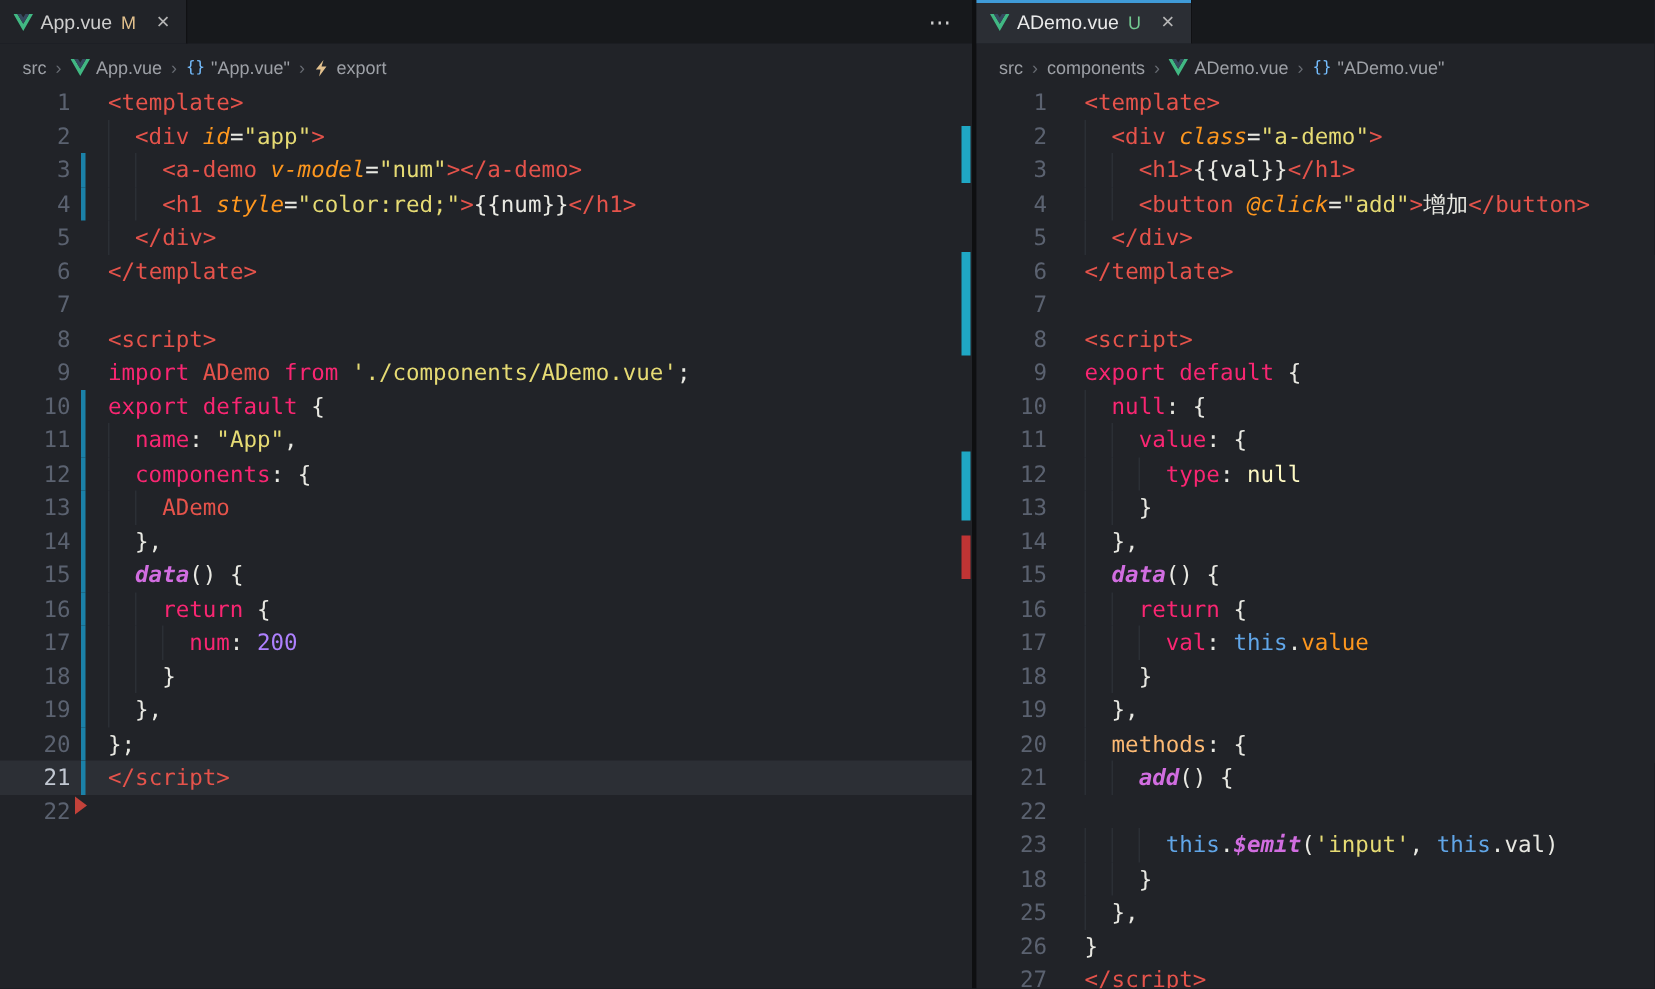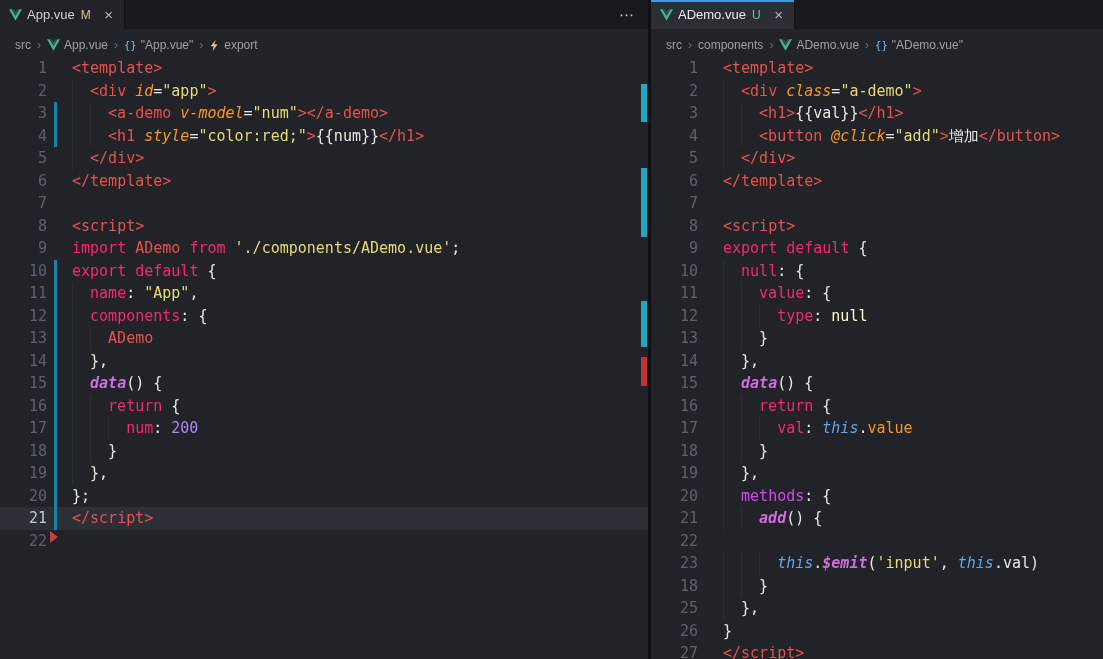--- a/index.html
+++ b/index.html
@@ -42,21 +42,21 @@
   .editor { flex:1; position:relative; padding-top:5px; overflow:hidden;
             font-family:"DejaVu Sans Mono", monospace; font-size:15px; line-height:22.5px; }
   .line { display:flex; height:22.5px; position:relative; white-space:pre; }
   .line.current { background:#2c2f35; }
   .lnum { flex:none; width:47px; text-align:right; color:#5b6270; user-select:none; }
   .line.current .lnum { color:#c2c8d2; }
   .lcode { flex:1; padding-left:25px; min-width:0; }
   .ind { display:inline-block; width:2ch; height:22.5px; vertical-align:top; border-left:1px solid #2b2f35; }
   .tok-attr { font-style:italic; }
   .tok-fn { font-style:italic; font-weight:700; }
-  .tok-this { font-style:italic; }
+  .tok-this { }
   .line.changed::before { content:""; position:absolute; left:54px; top:0; height:100%; width:3px; background:#1b81a8; }
   .line.delmark::after { content:""; position:absolute; left:50px; top:1px; width:0; height:0;
                          border-top:6px solid transparent; border-bottom:6px solid transparent;
                          border-left:8px solid #c3423a; }
 
   
   .ruler { position:absolute; top:0; right:0; bottom:0; width:9px; pointer-events:none; }
   .rmark { position:absolute; right:1px; width:6px; }
 </style>
 </head>
@@ -187,21 +187,21 @@
         <div class="line"><span class="lnum">10</span><span class="lcode"><span class="ind"></span><span class="tok tok-prop" style="color: rgb(249, 38, 114);">null</span><span class="tok tok-pl" style="color: rgb(232, 232, 226);">: {</span></span></div>
         <div class="line"><span class="lnum">11</span><span class="lcode"><span class="ind"></span><span class="ind"></span><span class="tok tok-prop" style="color: rgb(249, 38, 114);">value</span><span class="tok tok-pl" style="color: rgb(232, 232, 226);">: {</span></span></div>
         <div class="line"><span class="lnum">12</span><span class="lcode"><span class="ind"></span><span class="ind"></span><span class="ind"></span><span class="tok tok-prop" style="color: rgb(249, 38, 114);">type</span><span class="tok tok-pl" style="color: rgb(232, 232, 226);">: </span><span class="tok tok-null" style="color: #fef9c3;">null</span></span></div>
         <div class="line"><span class="lnum">13</span><span class="lcode"><span class="ind"></span><span class="ind"></span><span class="tok tok-pl" style="color: rgb(232, 232, 226);">}</span></span></div>
         <div class="line"><span class="lnum">14</span><span class="lcode"><span class="ind"></span><span class="tok tok-pl" style="color: rgb(232, 232, 226);">},</span></span></div>
         <div class="line"><span class="lnum">15</span><span class="lcode"><span class="ind"></span><span class="tok tok-fn" style="color: rgb(209, 109, 224);">data</span><span class="tok tok-pl" style="color: rgb(232, 232, 226);">() {</span></span></div>
         <div class="line"><span class="lnum">16</span><span class="lcode"><span class="ind"></span><span class="ind"></span><span class="tok tok-kw" style="color: rgb(249, 38, 114);">return</span><span class="tok tok-pl" style="color: rgb(232, 232, 226);"> {</span></span></div>
         <div class="line"><span class="lnum">17</span><span class="lcode"><span class="ind"></span><span class="ind"></span><span class="ind"></span><span class="tok tok-prop" style="color: rgb(249, 38, 114);">val</span><span class="tok tok-pl" style="color: rgb(232, 232, 226);">: </span><span class="tok tok-this" style="color: rgb(97, 166, 232);">this</span><span class="tok tok-pl" style="color: rgb(232, 232, 226);">.</span><span class="tok tok-obj" style="color: rgb(253, 151, 31);">value</span></span></div>
         <div class="line"><span class="lnum">18</span><span class="lcode"><span class="ind"></span><span class="ind"></span><span class="tok tok-pl" style="color: rgb(232, 232, 226);">}</span></span></div>
         <div class="line"><span class="lnum">19</span><span class="lcode"><span class="ind"></span><span class="tok tok-pl" style="color: rgb(232, 232, 226);">},</span></span></div>
-        <div class="line"><span class="lnum">20</span><span class="lcode"><span class="ind"></span><span class="tok tok-prop" style="color: #d946ef;">methods</span><span class="tok tok-pl" style="color: rgb(232, 232, 226);">: {</span></span></div>
+        <div class="line"><span class="lnum">20</span><span class="lcode"><span class="ind"></span><span class="tok tok-prop" style="color: #fdba74;">methods</span><span class="tok tok-pl" style="color: rgb(232, 232, 226);">: {</span></span></div>
         <div class="line"><span class="lnum">21</span><span class="lcode"><span class="ind"></span><span class="ind"></span><span class="tok tok-fn" style="color: rgb(209, 109, 224);">add</span><span class="tok tok-pl" style="color: rgb(232, 232, 226);">() {</span></span></div>
         <div class="line"><span class="lnum">22</span></div>
         <div class="line"><span class="lnum">23</span><span class="lcode"><span class="ind"></span><span class="ind"></span><span class="ind"></span><span class="tok tok-this" style="color: rgb(97, 166, 232);">this</span><span class="tok tok-pl" style="color: rgb(232, 232, 226);">.</span><span class="tok tok-fn" style="color: rgb(209, 109, 224);">$emit</span><span class="tok tok-pl" style="color: rgb(232, 232, 226);">(</span><span class="tok tok-str" style="color: rgb(230, 219, 116);">'input'</span><span class="tok tok-pl" style="color: rgb(232, 232, 226);">, </span><span class="tok tok-this" style="color: rgb(97, 166, 232);">this</span><span class="tok tok-pl" style="color: rgb(232, 232, 226);">.val)</span></span></div>
         <div class="line"><span class="lnum">18</span><span class="lcode"><span class="ind"></span><span class="ind"></span><span class="tok tok-pl" style="color: rgb(232, 232, 226);">}</span></span></div>
         <div class="line"><span class="lnum">25</span><span class="lcode"><span class="ind"></span><span class="tok tok-pl" style="color: rgb(232, 232, 226);">},</span></span></div>
         <div class="line"><span class="lnum">26</span><span class="lcode"><span class="tok tok-pl" style="color: rgb(232, 232, 226);">}</span></span></div>
         <div class="line"><span class="lnum">27</span><span class="lcode"><span class="tok tok-tag" style="color: rgb(229, 83, 75);">&lt;/script&gt;</span></span></div>
       </div>
     <div class="ruler"></div>
   </section>

